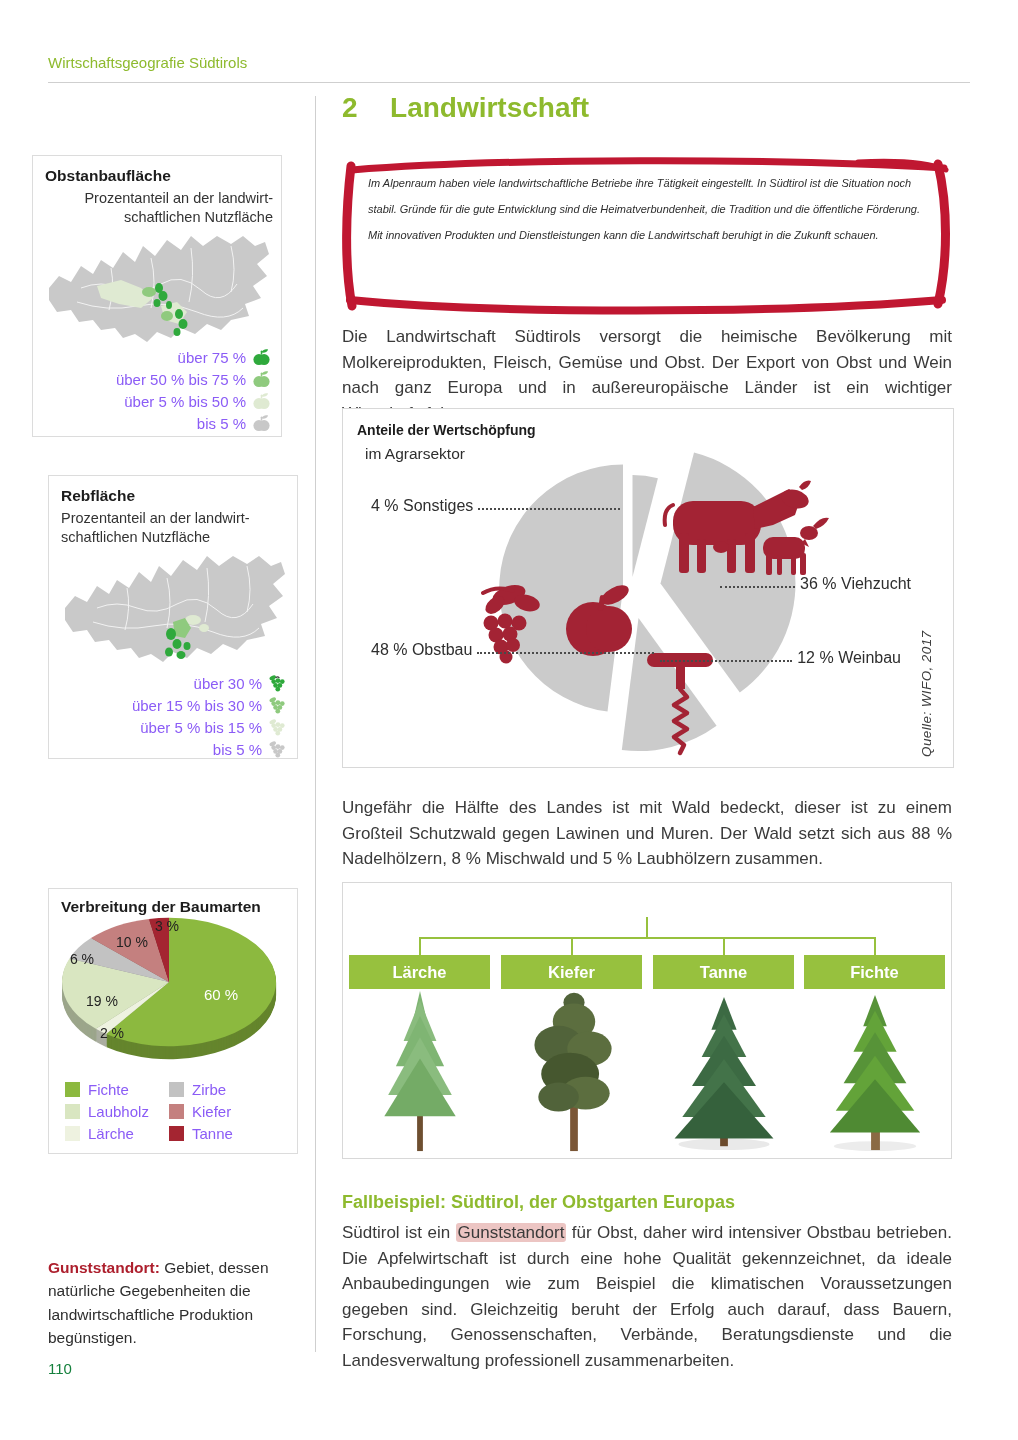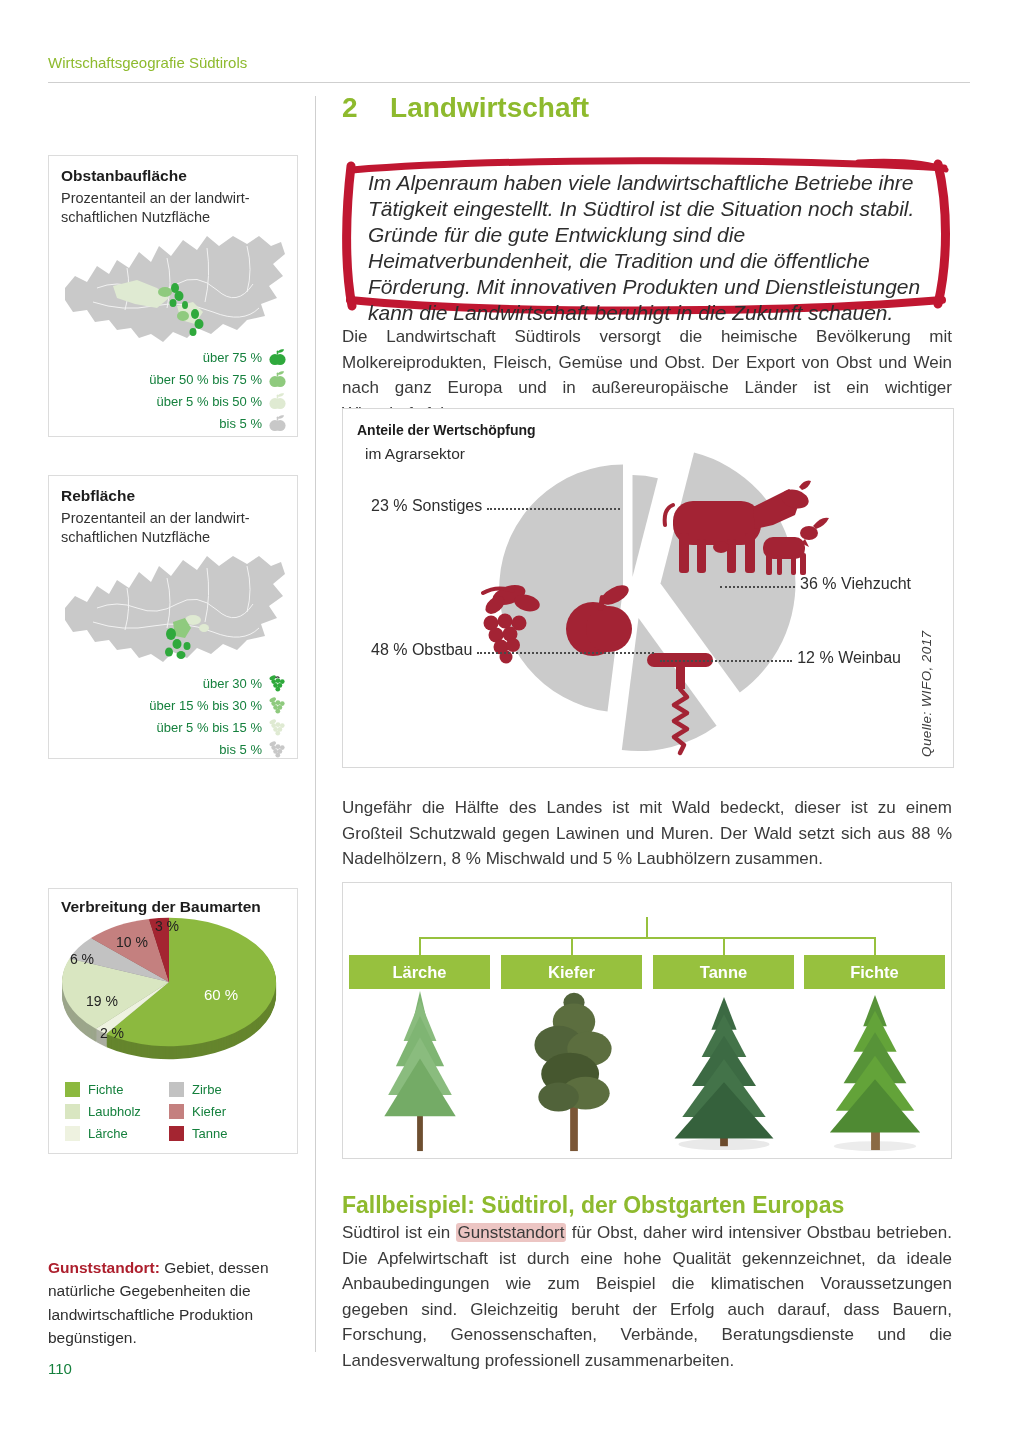--- a/index.html
+++ b/index.html
@@ -6,53 +6,53 @@
   .page{position:relative;width:1018px;height:1440px;background:#fff;margin:0 auto;
         font-family:"Liberation Sans","DejaVu Sans",sans-serif;color:#3a3a3a;overflow:hidden;}
   .abs{position:absolute;}
   .hdr{font-size:15px;color:#8eba2e;}
   .rule{height:1px;background:#cfcfcf;}
   .vline{width:1px;background:#cfcfcf;}
   .sbox{border:1px solid #dcdcdc;background:#fff;}
   .box-title{font-size:15.5px;font-weight:bold;color:#1c1c1c;}
   .box-sub{font-size:14.5px;color:#333;line-height:1.32;white-space:pre-line;}
   .leg-row{position:absolute;right:10px;display:flex;align-items:center;gap:6px;justify-content:flex-end;height:20px;}
-  .leg-label{font-size:13px;color:#15803d;}
+  .leg-label{font-size:15px;color:#8b5cf6;}
   .chapter{font-size:28px;font-weight:bold;color:#8eba2e;}
-  .intro-text{font-style:italic;font-size:21px;line-height:26px;color:#2d2d2d;}
+  .intro-text{font-style:italic;font-size:11px;line-height:26px;color:#2d2d2d;}
   .body-text{font-size:17px;line-height:25.5px;color:#3a3a3a;text-align:justify;}
   .chart-box{border:1px solid #d8d8d8;background:#fff;}
   .c-title{font-size:14px;font-weight:bold;color:#1c1c1c;}
   .c-sub{font-size:15.5px;color:#2e2e2e;}
   .callout{position:absolute;display:flex;align-items:flex-end;font-size:16px;color:#2e2e2e;white-space:nowrap;}
   .leader{flex:1;height:0;border-bottom:2px dotted #4a4a4a;margin:0 5px 5px 5px;}
   .source-note{writing-mode:vertical-rl;transform:rotate(180deg);font-style:italic;font-size:13.5px;color:#3d3d3d;letter-spacing:.4px;}
   .wald-title{font-size:16.5px;font-weight:bold;color:#8eba2e;text-align:center;}
   .gline{position:absolute;background:#97c13e;}
   .wald-bar{position:absolute;height:34px;background:#97c13e;color:#fff;font-size:16.5px;font-weight:bold;
             display:flex;align-items:center;justify-content:center;}
-  .fb-head{font-size:23px;font-weight:bold;color:#8eba2e;}
+  .fb-head{font-size:18px;font-weight:bold;color:#8eba2e;}
   .hl{background:#ecc5c3;border-radius:3px;padding:0 2px;}
   .def-text{font-size:15.5px;line-height:1.5;color:#2e2e2e;}
   .def-term{color:#ad1f2d;font-weight:bold;}
   .pgnum{font-size:15px;color:#15803d;}
   .swatch{width:15px;height:15px;display:inline-block;}
   .bl-row{position:absolute;display:flex;align-items:center;gap:8px;height:20px;}
   svg text{font-family:"Liberation Sans","DejaVu Sans",sans-serif;}
 </style>
 </head>
 <body>
 
 <div class="page">
 
   <div class="abs hdr" style="left:48px;top:54px;">Wirtschaftsgeografie Südtirols</div>
   <div class="abs rule" style="left:48px;top:82px;width:922px;"></div>
   <div class="abs vline" style="left:315px;top:96px;height:1256px;"></div>
 
-  <div class="abs sbox" style="left:48px;top:155px;width:248px;height:280px;">
+  <div class="abs sbox" style="left:32px;top:155px;width:248px;height:280px;text-align:right;">
     <div class="abs box-title" style="left:12px;top:11px;">Obstanbaufläche</div>
     <div class="abs box-sub" style="left:12px;top:33px;width:228px;">Prozentanteil an der landwirt-
 schaftlichen Nutzfläche</div>
     <svg class="abs" style="left:8px;top:72px;" width="232" height="122" viewBox="0 0 232 122">
       <polygon fill="#c9c9c9" points="8,60 18,48 30,54 40,38 52,46 60,32 72,40 82,24 94,34 102,18 114,28 126,12 140,22 150,8 162,18 176,8 190,16 202,8 214,18 224,14 228,26 216,36 226,48 212,58 220,70 204,76 208,88 190,92 180,102 166,96 154,106 140,100 130,110 116,104 106,114 94,106 82,110 74,100 60,102 52,92 38,94 30,82 16,84 8,72"></polygon>
       <g stroke="#fff" fill="none" opacity=".75">
         <path d="M40,60 q20,-8 40,0 t40,-4 t40,6 t36,-6"></path>
         <path d="M70,40 q4,20 -2,42"></path>
           <path d="M110,30 q6,24 0,50"></path>
         <path d="M150,20 q4,28 -2,54"></path>
@@ -412,21 +412,21 @@
       </g>
       <g fill="#a32334" transform="translate(96,158)">
         <circle cx="36" cy="50" r="27"></circle>
           <circle cx="52" cy="50" r="23"></circle>
         <ellipse cx="58" cy="16" rx="15" ry="7.5" transform="rotate(-28 58 16)"></ellipse>
         <rect x="42" y="16" width="5" height="16" rx="2.5" transform="rotate(8 44 24)"></rect>
       </g>
     </svg>
 
     <div class="callout" style="left:28px;top:88px;width:254px;">
-      <span>23 % Sonstiges</span>
+      <span>4 % Sonstiges</span>
         <span class="leader"></span>
     </div>
     <div class="callout" style="left:28px;top:232px;width:288px;">
       <span>48 % Obstbau</span>
         <span class="leader"></span>
     </div>
     <div class="callout" style="left:372px;top:166px;width:196px;">
       <span class="leader"></span>
         <span>36 % Viehzucht</span>
     </div>

